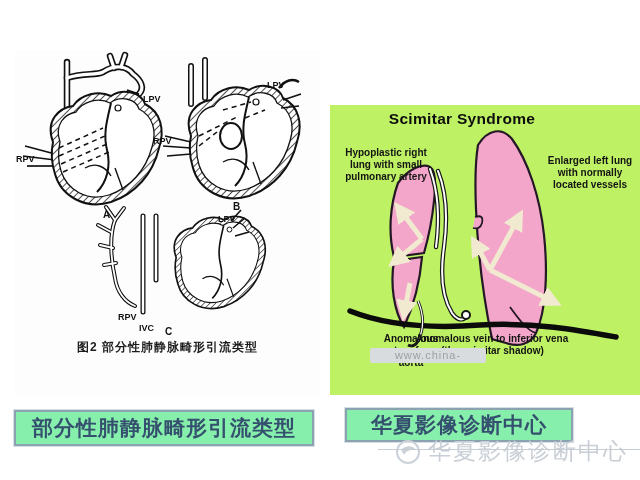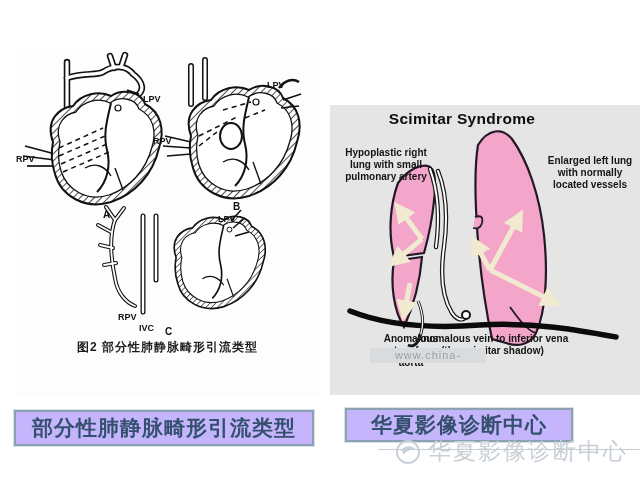--- a/index.html
+++ b/index.html
@@ -9,34 +9,34 @@
 
   
   .left-figure{position:absolute;left:15px;top:50px;width:305px;height:345px;background:#fdfdfd;}
   .left-figure svg{display:block;}
   .fig-caption-title{position:absolute;left:0;top:289px;width:305px;text-align:center;
         font-weight:bold;font-size:12px;color:#1c1c1c;letter-spacing:1px;}
   .fig-caption-body{position:absolute;left:6px;top:306px;width:294px;font-size:9.5px;
         line-height:1.35;color:#333;text-indent:1.6em;}
 
   
-  .right-figure{position:absolute;left:330px;top:105px;width:310px;height:290px;background:#e5e5e5;}
+  .right-figure{position:absolute;left:330px;top:105px;width:310px;height:290px;background:#bef264;}
   .scimitar-title{position:absolute;left:12px;top:5px;width:240px;text-align:center;
         font-weight:bold;font-size:15.5px;color:#0d0d0d;letter-spacing:.3px;}
   .ann{position:absolute;font-weight:bold;font-size:10px;line-height:1.18;color:#141414;}
   .ann-hypo{left:0px;top:42px;width:112px;text-align:center;}
   .ann-enlarged{left:212px;top:50px;width:96px;text-align:center;}
   .ann-artery{left:38px;top:228px;width:86px;text-align:center;}
   .ann-vein{left:86px;top:228px;width:220px;text-align:left;}
   .url-watermark{position:absolute;left:40px;top:243px;width:116px;height:15px;background:#d9dcde;
         color:#9aa0a4;font-size:11px;font-weight:normal;letter-spacing:1px;line-height:15px;
         text-align:center;border-radius:2px;}
 
   
-  .caption-box{position:absolute;height:32px;border:2px solid #8ca2b0;background:#c4b5fd;
+  .caption-box{position:absolute;height:32px;border:2px solid #8ca2b0;background:#86efac;
         box-shadow:0 0 0 1px #d6e0e5;display:flex;align-items:center;justify-content:center;}
   .caption-box span{font-size:21px;font-weight:600;color:#35506e;letter-spacing:1px;}
   .caption-box-left{left:14px;top:410px;width:296px;}
   .caption-box-right{left:345px;top:408px;width:224px;height:30px;}
 
   
   .brand-watermark{position:absolute;left:393px;top:436px;display:flex;align-items:center;gap:5px;
         color:#c9cfd6;}
   .brand-watermark .brand-text{font-size:23px;letter-spacing:2px;font-weight:500;}
   .brand-line{position:absolute;left:378px;top:449px;width:262px;height:1px;background:#c6cdd3;}

